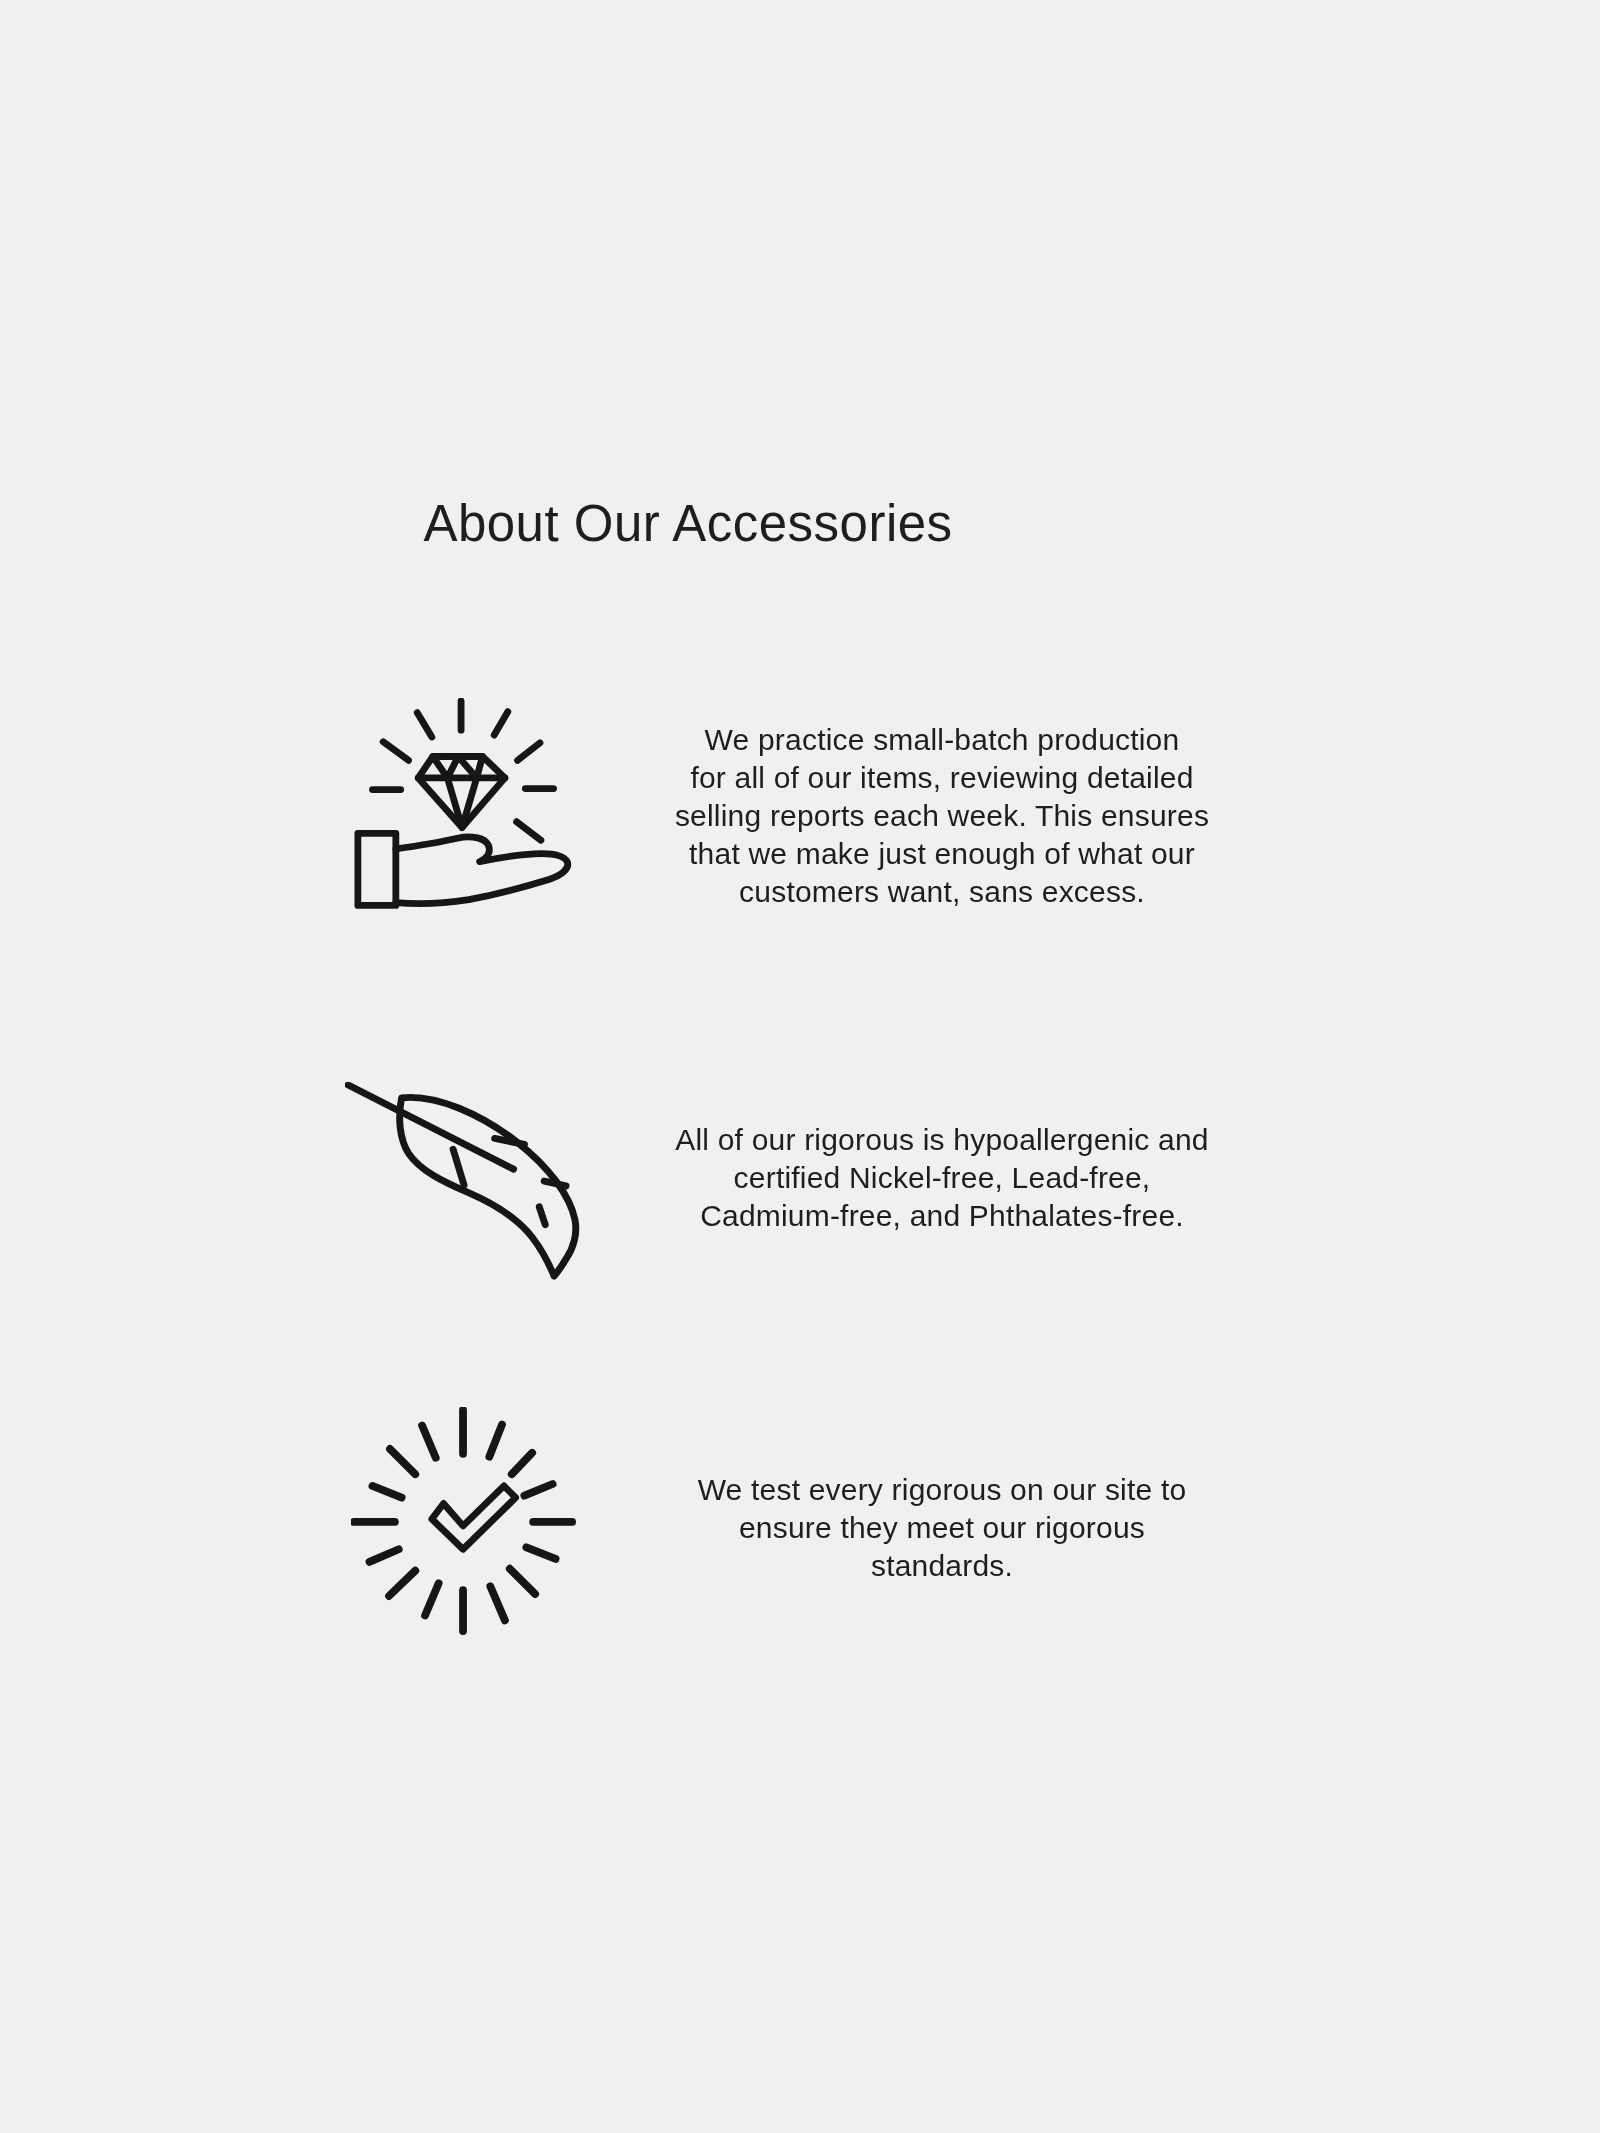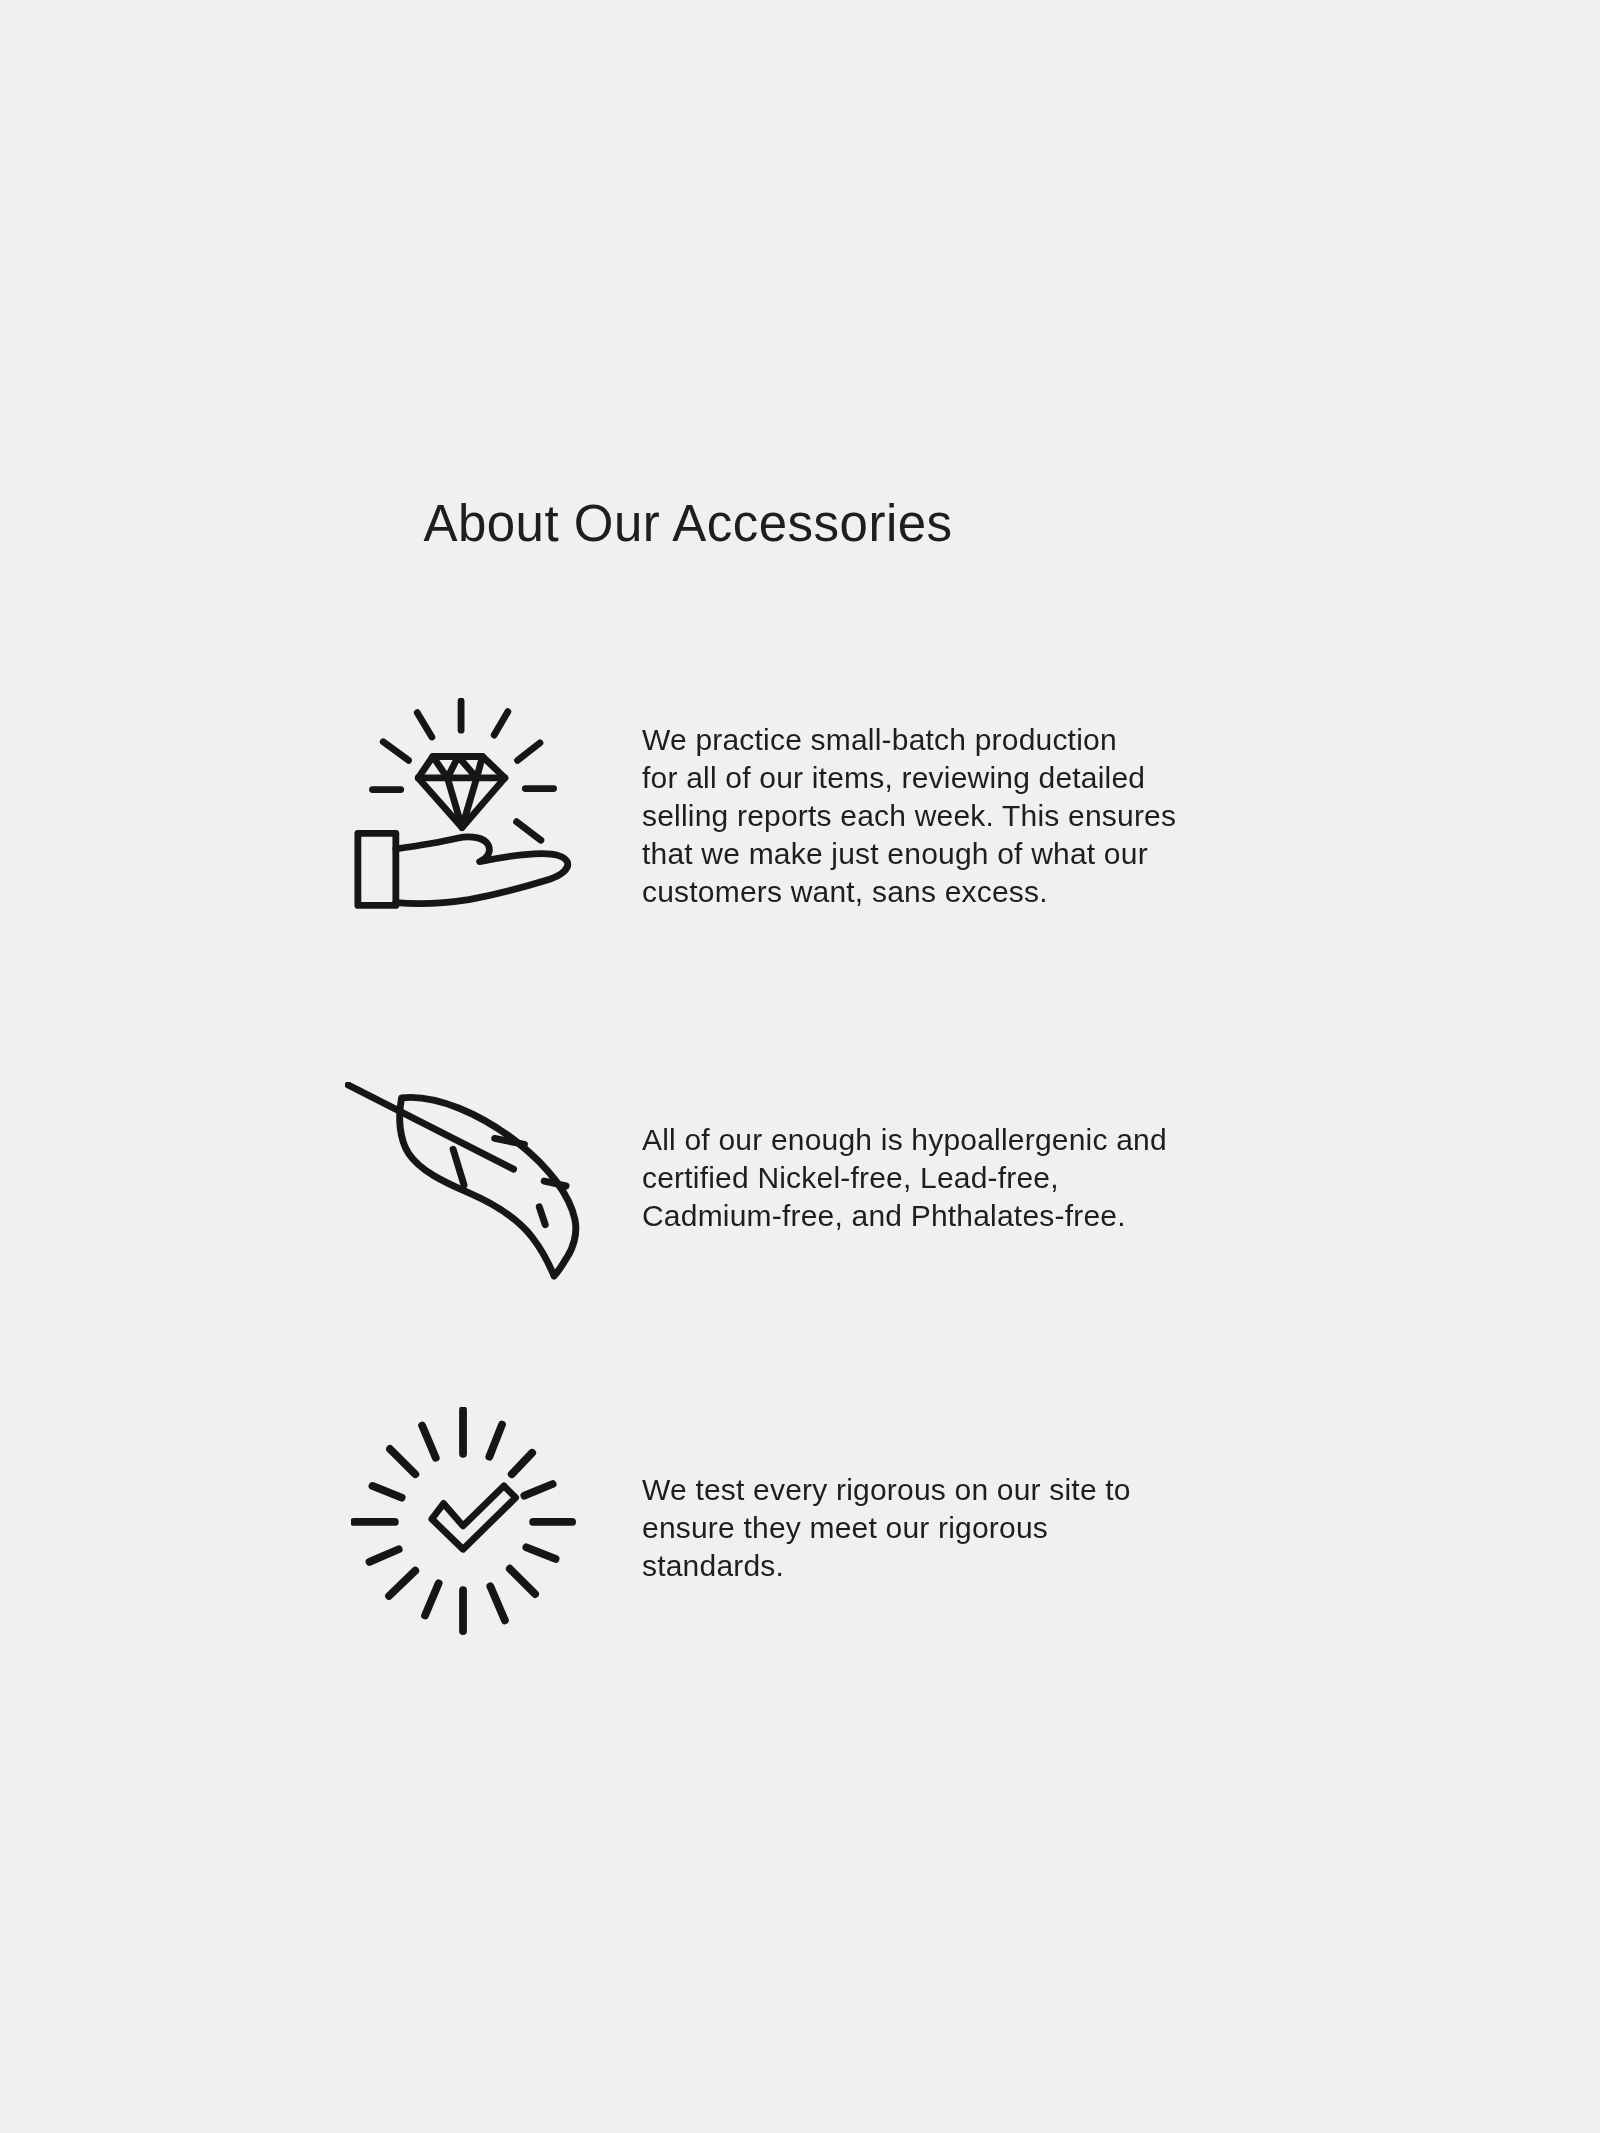--- a/index.html
+++ b/index.html
@@ -45,20 +45,21 @@
     position: absolute;
     left: 297px;
     width: 600px;
     margin: 0;
     font-size: 30px;
     line-height: 38px;
     letter-spacing: 0.2px;
     font-weight: 400;
     color: var(--text);
     white-space: pre-line;
+    text-align: center;
   }
   .feature.row-1 { top: 698px; height: 240px; }
   .feature.row-1 .feature-icon { left: 8px; top: 0; }
   .feature.row-1 .feature-text { top: 23px; }
   .feature.row-2 { top: 1082px; height: 220px; }
   .feature.row-2 .feature-icon { left: 0; top: 0; }
   .feature.row-2 .feature-text { top: 39px; }
   .feature.row-3 { top: 1406px; height: 235px; }
   .feature.row-3 .feature-icon { left: 6px; top: 1px; }
   .feature.row-3 .feature-text { top: 65px; }
@@ -107,21 +108,21 @@
         <path d="M3,3 L170,88"></path>
 
         <path d="M57,16 C92,12 138,33 174,61 C206,86 227,115 232,139 C235,153 230,168 224,177 C220,184 216,190 211,196 C206,184 199,170 189,157 C172,135 148,122 125,112 C100,101 76,90 64,72 C55,58 53,36 57,16 Z"></path>
 
         <path d="M109,68 L120,104"></path>
         <path d="M151,57 L181,63"></path>
         <path d="M201,100 L223,105"></path>
         <path d="M196,126 L202,144"></path>
       </svg>
     </span>
-    <p class="feature-text">All of our enough is hypoallergenic and
+    <p class="feature-text">All of our rigorous is hypoallergenic and
 certified Nickel-free, Lead-free,
 Cadmium-free, and Phthalates-free.</p>
   </div>
 
   <div class="feature row-3">
     <span class="feature-icon">
       <svg viewBox="-4 -2 232 234" width="226" height="228" fill="none" stroke="currentColor" stroke-linecap="round" stroke-linejoin="round" aria-hidden="true">
 
         <g stroke-width="8">
           <path d="M111,46 L111,1"></path>

